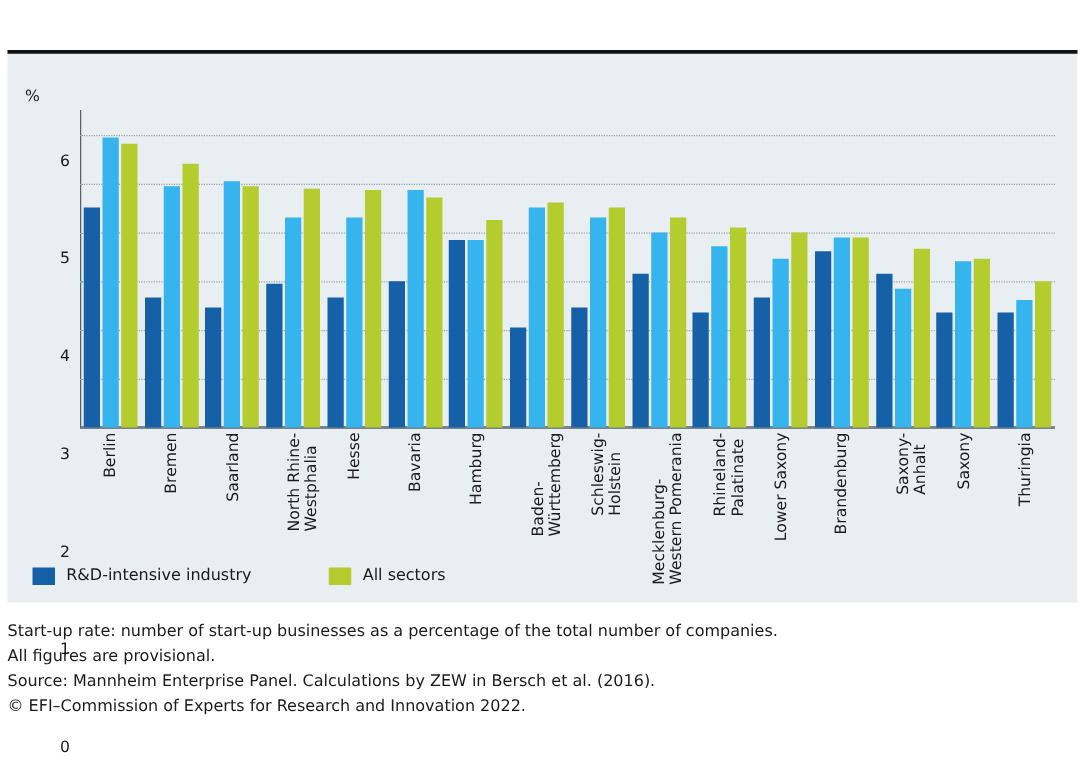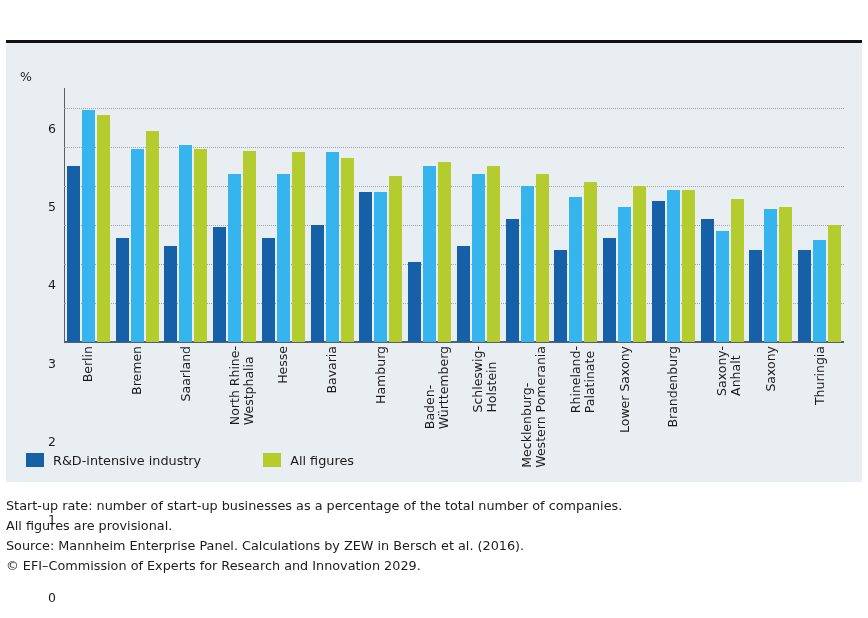--- a/index.html
+++ b/index.html
@@ -137,21 +137,21 @@
     position: absolute;
     left: 20px;
     top: 410px;
     display: flex;
     align-items: center;
     gap: 0;
     font-size: 12.8px;
   }
   .legend-item {
     display: flex;
-    align-items: flex-start;
+    align-items: flex-end;
     margin-right: 62px;
   }
   .swatch {
     width: 18px;
     height: 14px;
     margin-right: 9px;
     display: inline-block;
   }
   .swatch.s0 { background: #1660a8; }
   .swatch.s1 { background: #35b4ee; }
@@ -345,24 +345,24 @@
         </div>
       </div>
 
     <div class="legend" id="legend">
         <div class="legend-item">
           <span class="swatch s0"></span>
           <span>R&amp;D-intensive industry</span>
         </div>
         <div class="legend-item">
           <span class="swatch s2"></span>
-          <span>All figures</span>
+          <span>All sectors</span>
         </div>
       </div>
   </div>
 
   <div class="notes" id="notes">
       <div>Start-up rate: number of start-up businesses as a percentage of the total number of companies.</div>
       <div>All figures are provisional.</div>
       <div>Source: Mannheim Enterprise Panel. Calculations by ZEW in Bersch et al. (2016).</div>
-      <div>© EFI–Commission of Experts for Research and Innovation 2029.</div>
+      <div>© EFI–Commission of Experts for Research and Innovation 2022.</div>
     </div>
 </div>
 
 </body></html>

